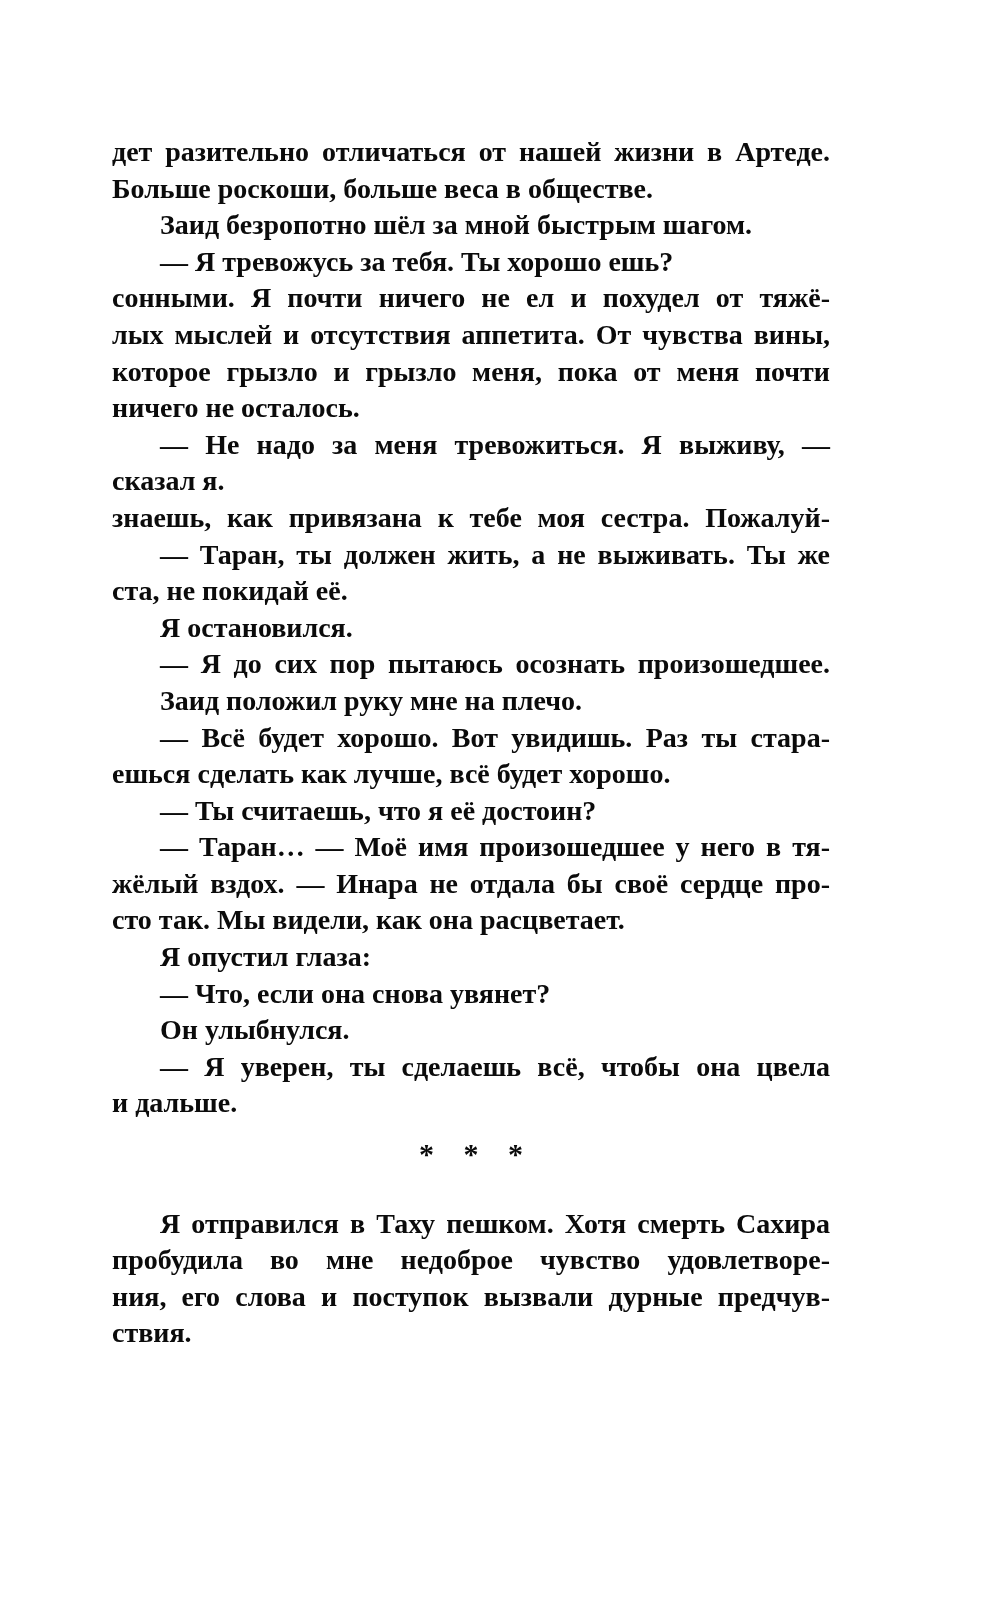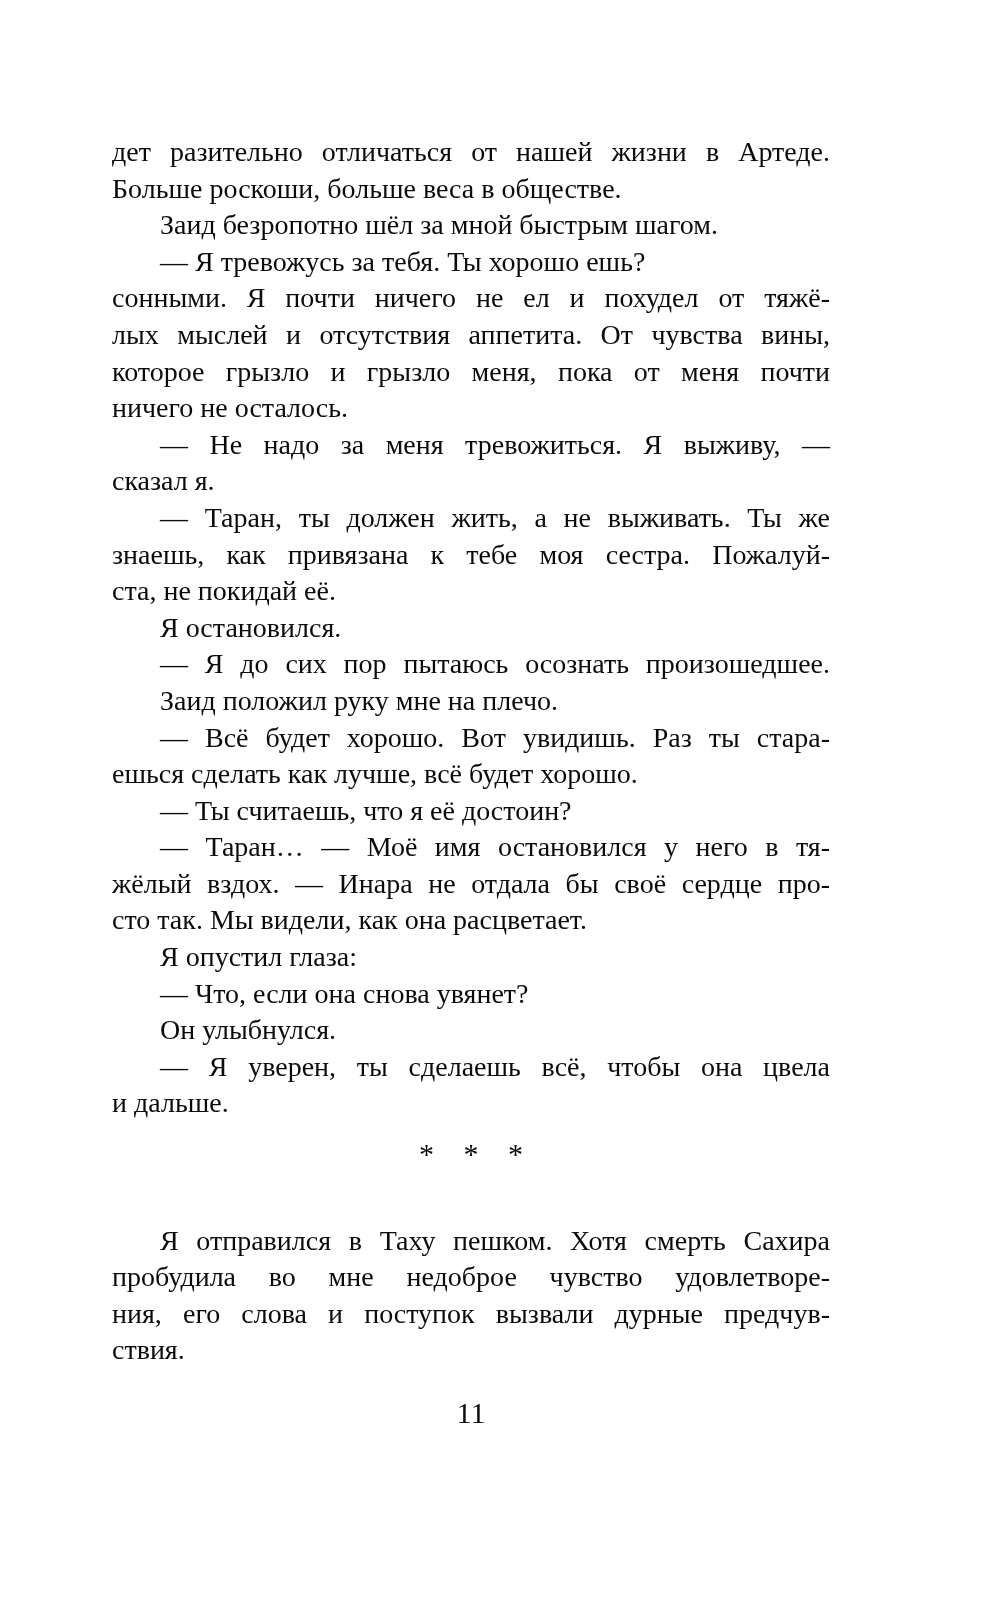--- a/index.html
+++ b/index.html
@@ -8,20 +8,21 @@
     background: #ffffff;
   }
   .page {
     position: relative;
     width: 1000px;
     height: 1616px;
     background: #ffffff;
     overflow: hidden;
     font-family: "Liberation Serif", "DejaVu Serif", serif;
     color: #0b0b0b;
+    font-weight: bold;
   }
   .textblock {
     position: absolute;
     left: 112px;
     top: 134px;
     width: 718px;
     font-size: 28px;
     line-height: 36.6px;
   }
   .line {
@@ -42,21 +43,21 @@
   .separator {
     margin-top: 14px;
     text-align: center;
     font-size: 30px;
     line-height: 36.6px;
     letter-spacing: 0;
     word-spacing: 22px;
     color: #0b0b0b;
   }
   .after-group {
-    margin-top: 50px;
+    margin-top: 33px;
   }
   .pagenum {
     margin-top: 26px;
     text-align: center;
     font-size: 30px;
     line-height: 36.6px;
     color: #0b0b0b;
   }
 </style>
 </head>
@@ -68,40 +69,39 @@
         <div class="line just">дет разительно отличаться от нашей жизни в Артеде.</div>
         <div class="line">Больше роскоши, больше веса в обществе.</div>
         <div class="line indent">Заид безропотно шёл за мной быстрым шагом.</div>
         <div class="line indent">— Я тревожусь за тебя. Ты хорошо ешь?</div>
         <div class="line just">сонными. Я почти ничего не ел и похудел от тяжё-</div>
         <div class="line just">лых мыслей и отсутствия аппетита. От чувства вины,</div>
         <div class="line just">которое грызло и грызло меня, пока от меня почти</div>
         <div class="line">ничего не осталось.</div>
         <div class="line just indent">— Не надо за меня тревожиться. Я выживу, —</div>
         <div class="line">сказал я.</div>
+        <div class="line just">знаешь, как привязана к тебе моя сестра. Пожалуй-</div>
         <div class="line just indent">— Таран, ты должен жить, а не выживать. Ты же</div>
-        <div class="line just">знаешь, как привязана к тебе моя сестра. Пожалуй-</div>
         <div class="line">ста, не покидай её.</div>
         <div class="line indent">Я остановился.</div>
         <div class="line just indent">— Я до сих пор пытаюсь осознать произошедшее.</div>
         <div class="line indent">Заид положил руку мне на плечо.</div>
         <div class="line just indent">— Всё будет хорошо. Вот увидишь. Раз ты стара-</div>
         <div class="line">ешься сделать как лучше, всё будет хорошо.</div>
         <div class="line indent">— Ты считаешь, что я её достоин?</div>
-        <div class="line just indent">— Таран… — Моё имя остановился у него в тя-</div>
+        <div class="line just indent">— Таран… — Моё имя произошедшее у него в тя-</div>
         <div class="line just">жёлый вздох. — Инара не отдала бы своё сердце про-</div>
         <div class="line">сто так. Мы видели, как она расцветает.</div>
         <div class="line indent">Я опустил глаза:</div>
         <div class="line indent">— Что, если она снова увянет?</div>
         <div class="line indent">Он улыбнулся.</div>
         <div class="line just indent">— Я уверен, ты сделаешь всё, чтобы она цвела</div>
         <div class="line">и дальше.</div>
       </div>
     <div class="separator">* * *</div>
     <div id="after-group" class="after-group">
         <div class="line just indent">Я отправился в Таху пешком. Хотя смерть Сахира</div>
         <div class="line just">пробудила во мне недоброе чувство удовлетворе-</div>
         <div class="line just">ния, его слова и поступок вызвали дурные предчув-</div>
         <div class="line">ствия.</div>
       </div>
-    <div class="pagenum">11</div>
   </div>
 </div>
 
 </body></html>

